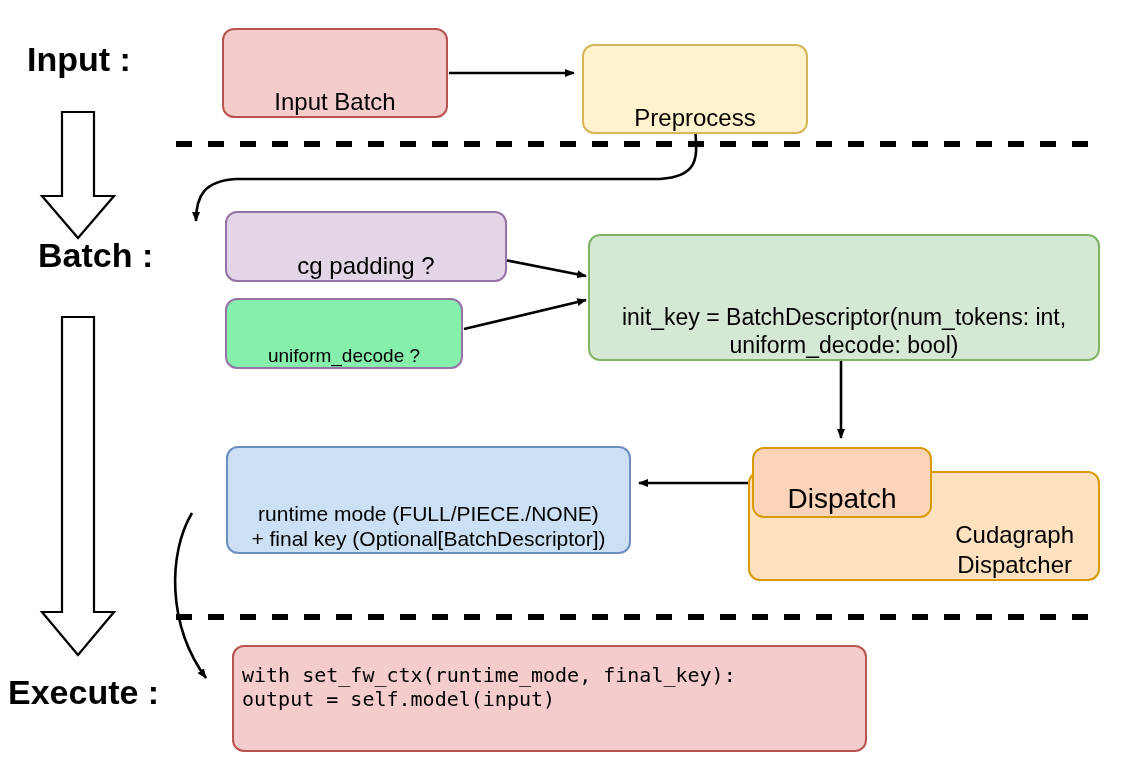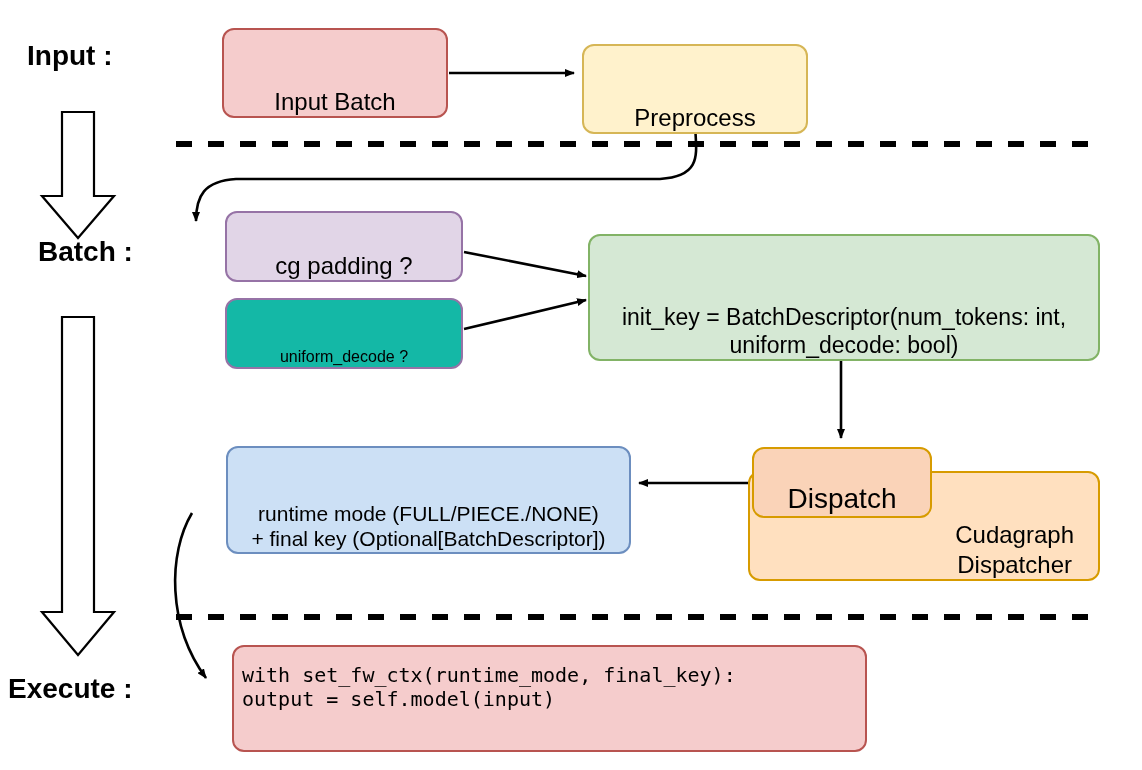--- a/index.html
+++ b/index.html
@@ -34,21 +34,21 @@
     text-align: center;
     border-radius: 12px;
     border-width: 2px;
     border-style: solid;
     color: #000000;
     line-height: 1.22;
   }
   .stage-label {
     position: absolute;
     font-weight: bold;
-    font-size: 28px;
+    font-size: 34px;
     color: #000000;
     white-space: nowrap;
   }
   .code-node {
     font-family: "DejaVu Sans Mono", "Liberation Mono", monospace;
     font-size: 20px;
     justify-content: flex-start;
     align-items: flex-start;
     text-align: left;
     white-space: pre;
@@ -105,27 +105,27 @@
   <div class="node" style="left:222px; top:28px; width:226px; height:90px;
               background:#f5cccc; border-color:#b85450; font-size:24px;">
     <span class="node-text">Input Batch</span>
   </div>
 
   <div class="node" style="left:582px; top:44px; width:226px; height:90px;
               background:#fff2cc; border-color:#d6b656; font-size:24px;">
     <span class="node-text">Preprocess</span>
   </div>
 
-  <div class="node" style="left:225px; top:211px; width:238px; height:71px;
+  <div class="node" style="left:225px; top:211px; width:282px; height:71px;
               background:#e1d5e7; border-color:#9673a6; font-size:24px;">
     <span class="node-text">cg padding ?</span>
   </div>
 
   <div class="node" style="left:225px; top:298px; width:238px; height:71px;
-              background:#14b8a6; border-color:#9673a6; font-size:16px;">
+              background:#86efac; border-color:#9673a6; font-size:19px;">
     <span class="node-text">uniform_decode ?</span>
   </div>
 
   <div class="node" style="left:588px; top:234px; width:512px; height:127px;
               background:#d5e8d4; border-color:#82b366; font-size:23px;">
     <span class="node-text">init_key = BatchDescriptor(num_tokens: int,
 uniform_decode: bool)</span>
   </div>
 
   <div class="node" style="left:226px; top:446px; width:405px; height:108px;

